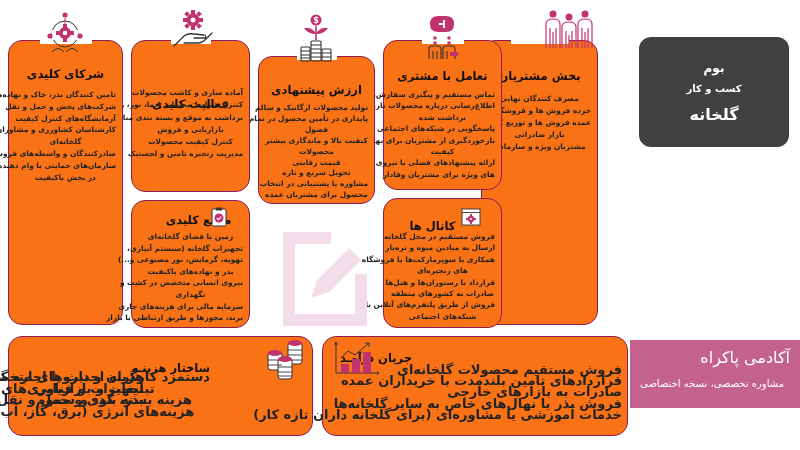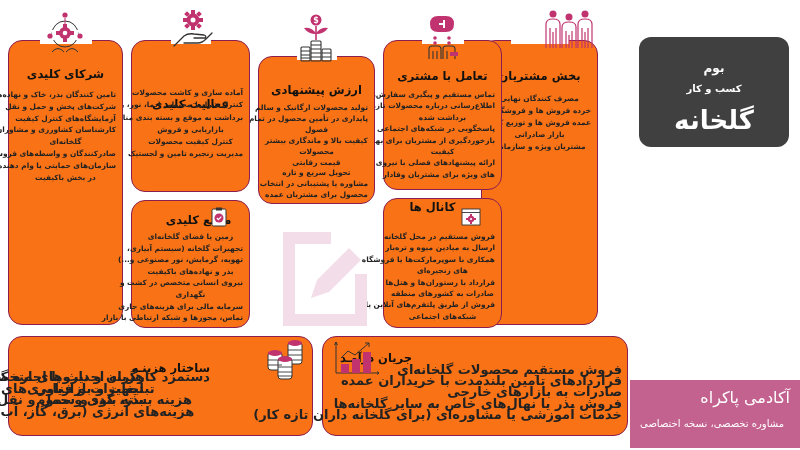--- a/index.html
+++ b/index.html
@@ -45,31 +45,30 @@
     position: absolute;
     left: 639px; top: 37px;
     width: 150px; height: 110px;
     background: #404040;
     border-radius: 12px;
     color: #fff;
     text-align: center;
   }
   .brand-box .l1 { position: absolute; top: 24px; left: 0; right: 0; font-size: 12px; font-weight: bold; }
   .brand-box .l2 { position: absolute; top: 46px; left: 0; right: 0; font-size: 10px; font-weight: bold; }
-  .brand-box .l3 { position: absolute; top: 68px; left: 0; right: 0; font-size: 26px; font-weight: bold; }
+  .brand-box .l3 { position: absolute; top: 68px; left: 0; right: 0; font-size: 16px; font-weight: bold; }
 
   .academy {
     position: absolute;
     left: 630px; top: 340px;
     width: 170px; height: 68px;
     background: #c4628f;
     color: #fff;
     text-align: center;
     padding-right: 10px;
-    margin-top: 40px;
   }
   .academy .a1 { position: absolute; right: 10px; top: 8px; font-size: 16px; white-space: nowrap; }
   .academy .a2 { position: absolute; right: 16px; top: 38px; font-size: 10px; white-space: nowrap; }
 
   .watermark { position: absolute; left: 283px; top: 232px; }
 
   .cost-col, .rev-col {
     position: absolute;
     font-size: 13px;
     font-weight: bold;
@@ -240,32 +239,32 @@
 <div class="box" style="left:131px; top:200px; width:119px; height:128px;">
   <div class="title" style="top:12px; left:16px;">منابع کلیدی</div>
   <div class="content" style="top:30px; line-height:11.6px;">
     <div>زمین یا فضای گلخانه‌ای</div>
     <div>تجهیزات گلخانه (سیستم آبیاری،</div>
     <div>تهویه، گرمایش، نور مصنوعی و...)</div>
     <div>بذر و نهاده‌های باکیفیت</div>
     <div>نیروی انسانی متخصص در کشت و</div>
     <div>نگهداری</div>
     <div>سرمایه مالی برای هزینه‌های جاری</div>
-    <div>تماس، مجوزها و شبکه ارتباطی با بازار</div>
+    <div>برند، مجوزها و طریق ارتباطی با بازار</div>
   </div>
 </div>
 <svg class="icon" style="left:211px; top:207px;" width="16" height="20" viewBox="0 0 16 20">
   <rect x="1" y="2" width="14" height="17" rx="1.5" stroke="#333" stroke-width="1" fill="#fff"></rect>
   <rect x="5" y="0.5" width="6" height="3" fill="#333"></rect>
   <circle cx="8" cy="11" r="4.5" fill="#c0336f"></circle>
   <path d="M5.8 11 L7.4 12.6 L10.3 9.6" stroke="#fff" stroke-width="1.2" fill="none"></path>
 </svg>
 
 <div class="box" style="left:383px; top:198px; width:119px; height:130px;">
-  <div class="title" style="top:1px; left:-20px;">کانال ها</div>
+  <div class="title" style="top:20px; left:-20px;">کانال ها</div>
   <div class="content" style="top:32px; line-height:11.4px;">
     <div>فروش مستقیم در محل گلخانه</div>
     <div>ارسال به میادین میوه و تره‌بار</div>
     <div>همکاری با سوپرمارکت‌ها یا فروشگاه</div>
     <div>های زنجیره‌ای</div>
     <div>قرارداد با رستوران‌ها و هتل‌ها</div>
     <div>صادرات به کشورهای منطقه</div>
     <div>فروش از طریق پلتفرم‌های آنلاین یا</div>
     <div>شبکه‌های اجتماعی</div>
   </div>

